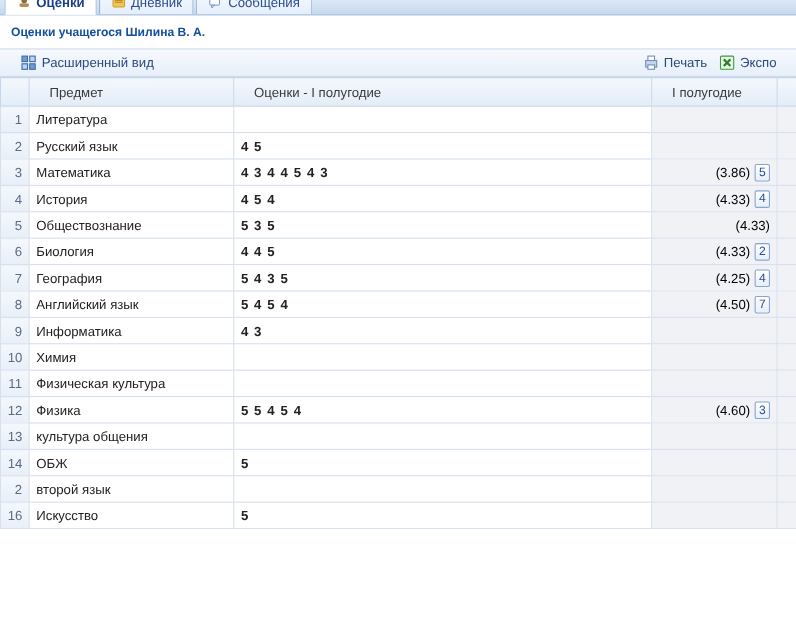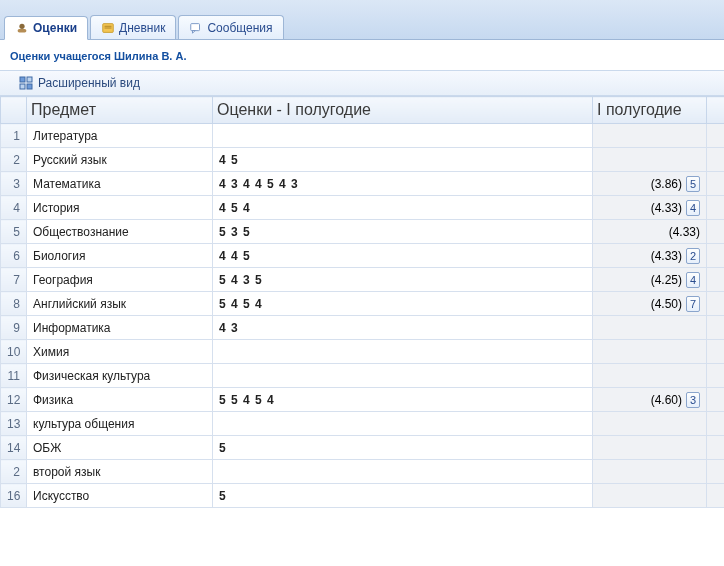--- a/index.html
+++ b/index.html
@@ -11,21 +11,21 @@
     color: #222;
     width: 724px;
     overflow: hidden;
   }
   
   .tabs {
     display: flex;
     align-items: flex-end;
     background: linear-gradient(#dbe7f6, #c6d9f0);
     border-bottom: 1px solid #9db6d6;
-    height: 40px;
+    height: 14px;
     padding-left: 4px;
   }
   .tab {
     display: flex;
     align-items: center;
     gap: 4px;
     height: 24px;
     padding: 0 10px;
     border: 1px solid #9db6d6;
     border-bottom: none;
@@ -78,23 +78,23 @@
     border-collapse: collapse;
     width: 100%;
     table-layout: fixed;
   }
   .grid th {
     background: linear-gradient(#f4f8fd, #e3ecf7);
     border: 1px solid #c7d6ea;
     color: #3a3a3a;
     font-weight: normal;
     text-align: left;
-    padding: 4px 4px;
+    padding: 4px 18px;
     height: 26px;
-    font-size: 16px;
+    font-size: 12px;
     overflow: hidden;
     white-space: nowrap;
   }
   .grid td {
     border: 1px solid #d6e0ee;
     padding: 3px 6px;
     height: 24px;
     font-size: 12px;
     background: #fff;
     overflow: hidden;
@@ -182,20 +182,41 @@
         <svg viewBox="0 0 16 16">
             <rect x="2" y="2" width="5" height="5" fill="#6f9bd8" stroke="#3f6aa6"></rect>
             <rect x="9" y="2" width="5" height="5" fill="#bcd3ef" stroke="#3f6aa6"></rect>
             <rect x="2" y="9" width="5" height="5" fill="#bcd3ef" stroke="#3f6aa6"></rect>
             <rect x="9" y="9" width="5" height="5" fill="#6f9bd8" stroke="#3f6aa6"></rect>
           </svg>
       </span>
       <span>Расширенный вид</span>
     </div>
   </div>
+  <div class="right">
+    <div class="tbtn">
+      <span class="icon">
+        <svg viewBox="0 0 16 16">
+            <rect x="3" y="6" width="10" height="6" fill="#c9d6e8" stroke="#6f8fc0"></rect>
+            <rect x="5" y="2" width="6" height="4" fill="#fff" stroke="#6f8fc0"></rect>
+            <rect x="5" y="10" width="6" height="4" fill="#fff" stroke="#6f8fc0"></rect>
+          </svg>
+      </span>
+      <span>Печать</span>
+    </div>
+    <div class="tbtn">
+      <span class="icon">
+        <svg viewBox="0 0 16 16">
+            <rect x="2" y="2" width="12" height="12" rx="1" fill="#e7f5e4" stroke="#3d9b3d"></rect>
+            <path d="M5 5 L11 11 M11 5 L5 11" stroke="#2f7d2f" stroke-width="2"></path>
+          </svg>
+      </span>
+      <span>Экспо</span>
+    </div>
+  </div>
 </div>
 
 <table class="grid">
   <colgroup>
     <col class="col-num">
       <col class="col-subject">
       <col class="col-grades">
       <col class="col-term">
       <col class="col-last">
   </colgroup>

